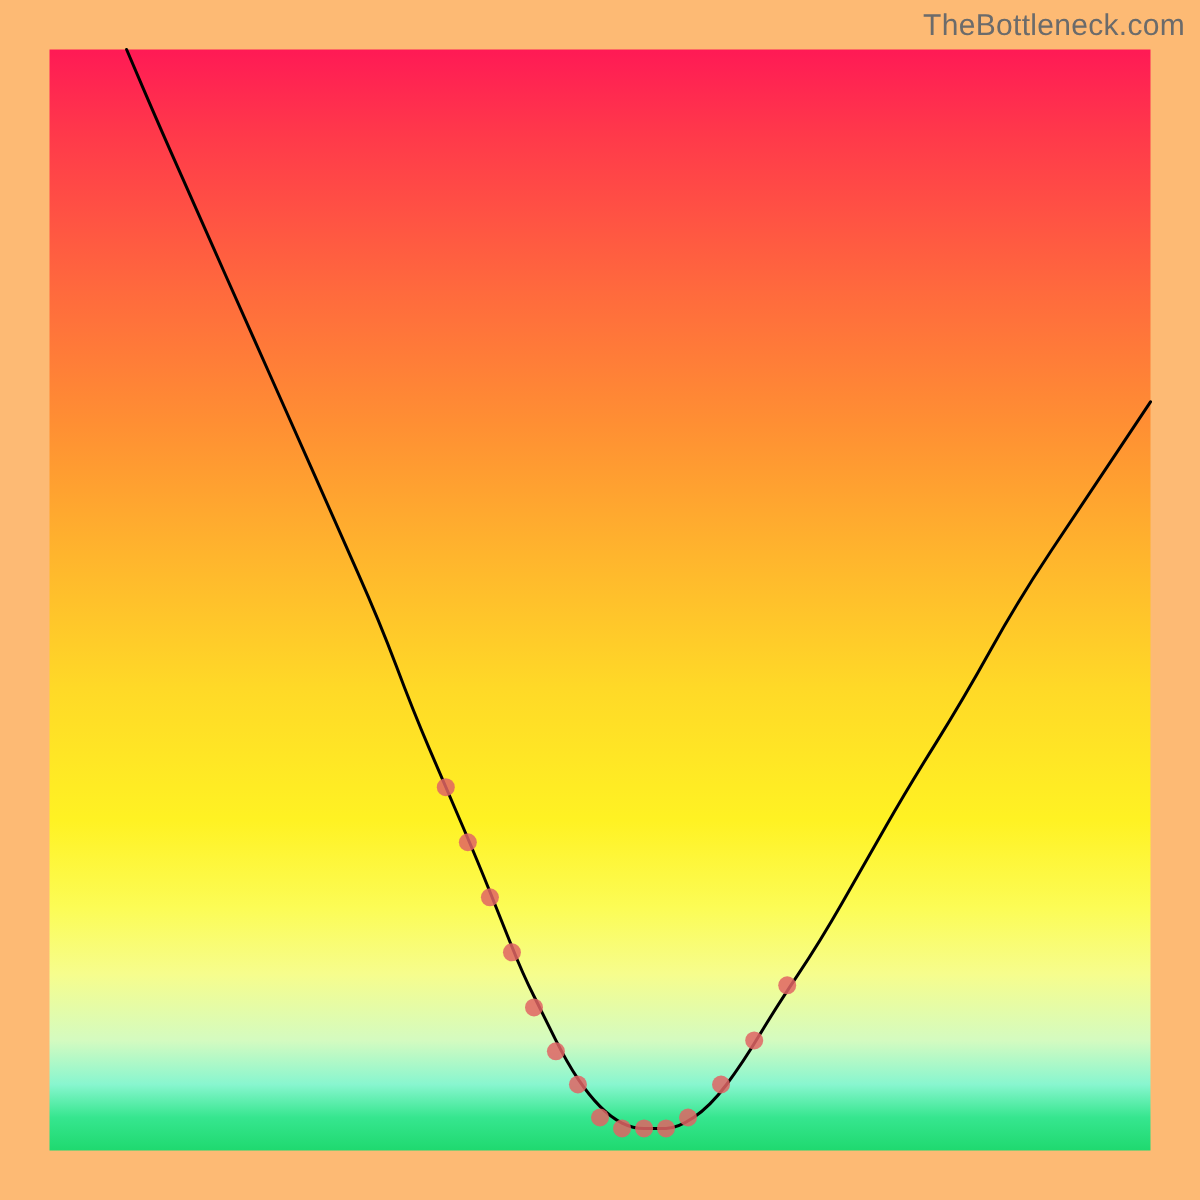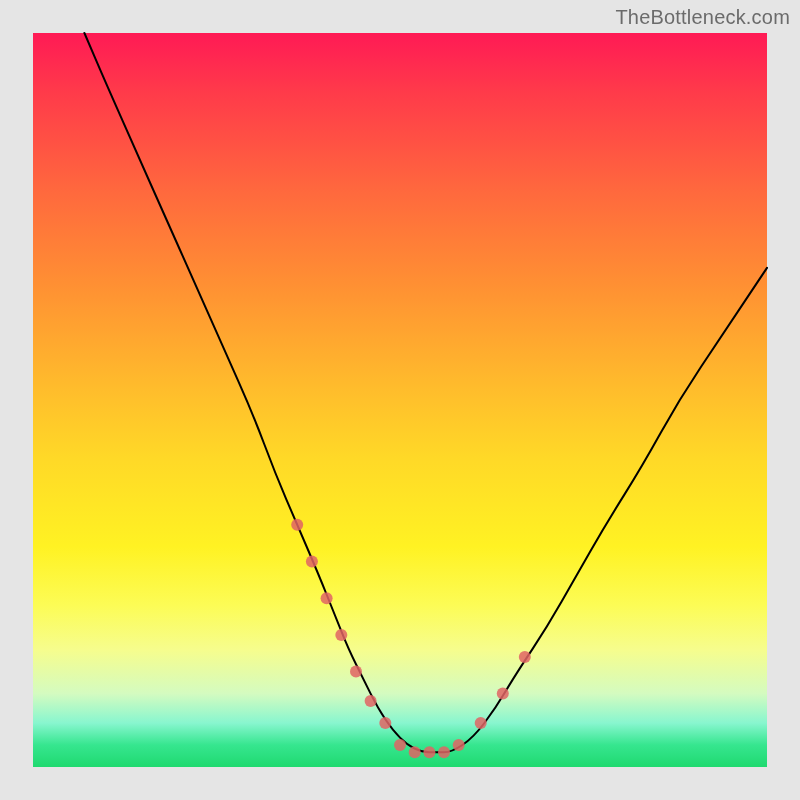--- a/index.html
+++ b/index.html
@@ -10,21 +10,21 @@
     overflow: hidden;
     background: #000;
     font-family: Arial, Helvetica, sans-serif;
   }
   .frame {
     position: absolute;
     left: 0;
     top: 0;
     width: 800px;
     height: 800px;
-    background: #e5e5e5;
+    background: #fdba74;
   }
   .plot-area {
     position: absolute;
     left: 33px;
     top: 33px;
     width: 734px;
     height: 734px;
     
     background: linear-gradient(
       to bottom,

